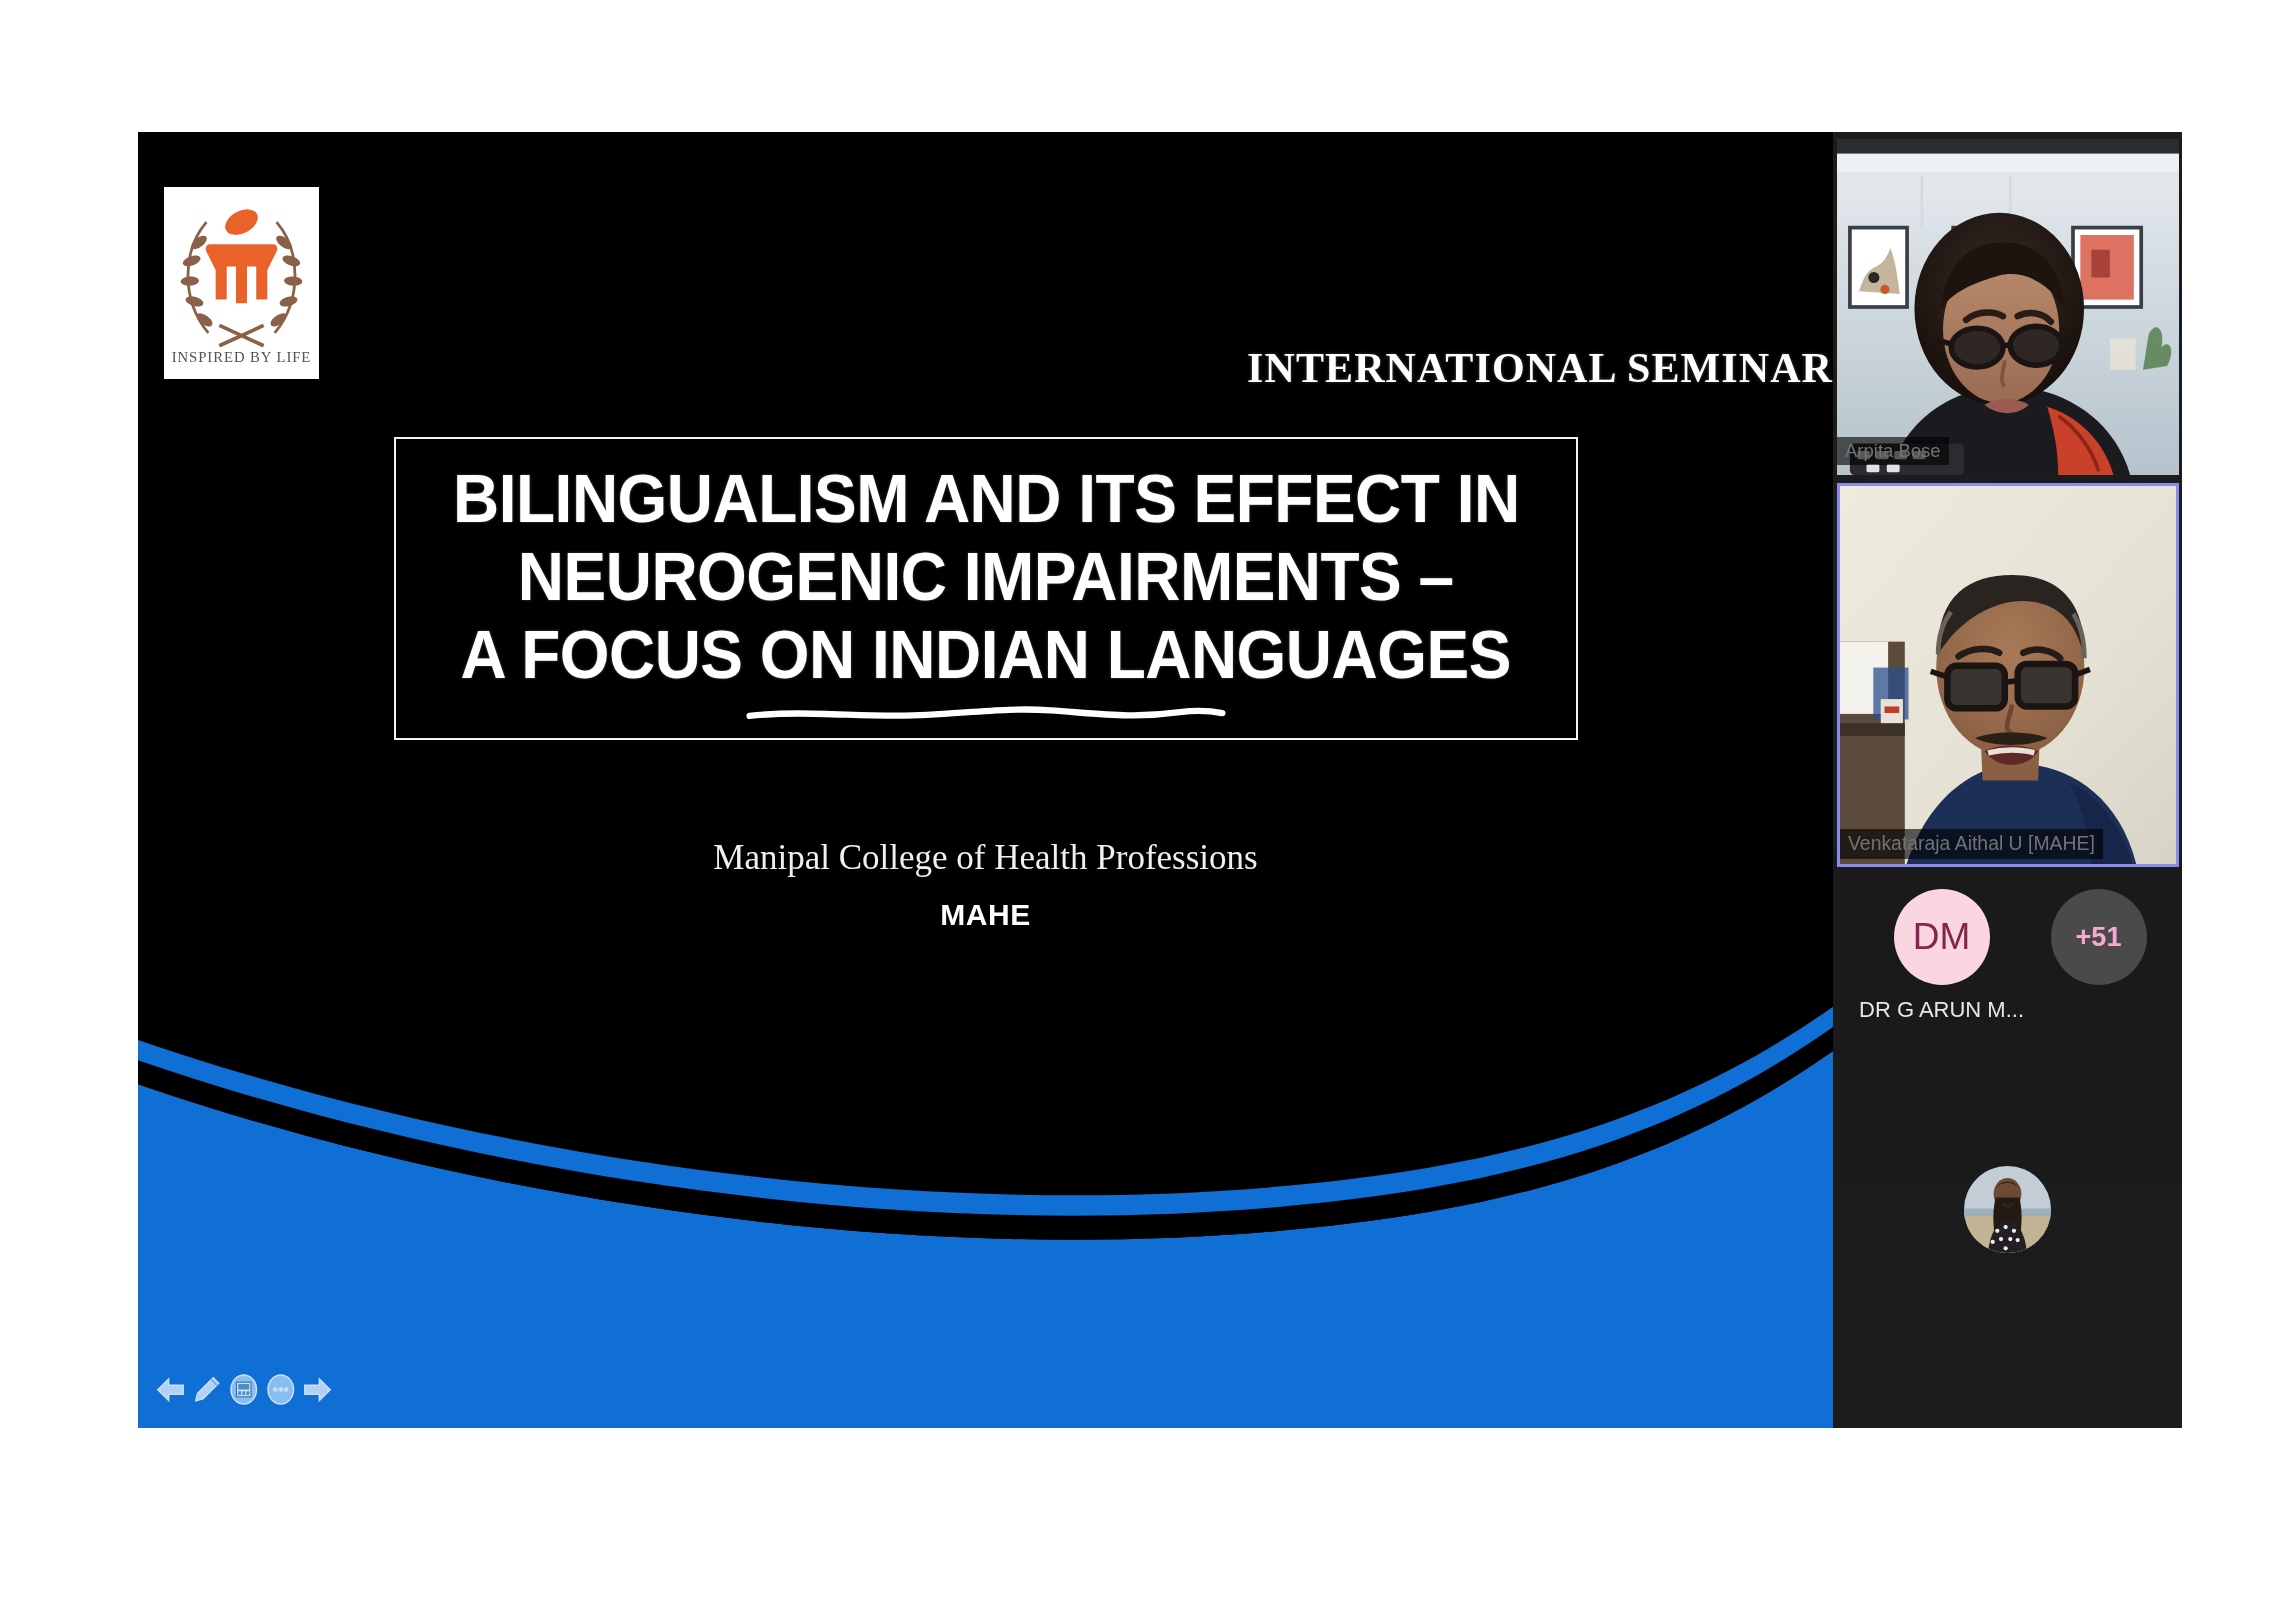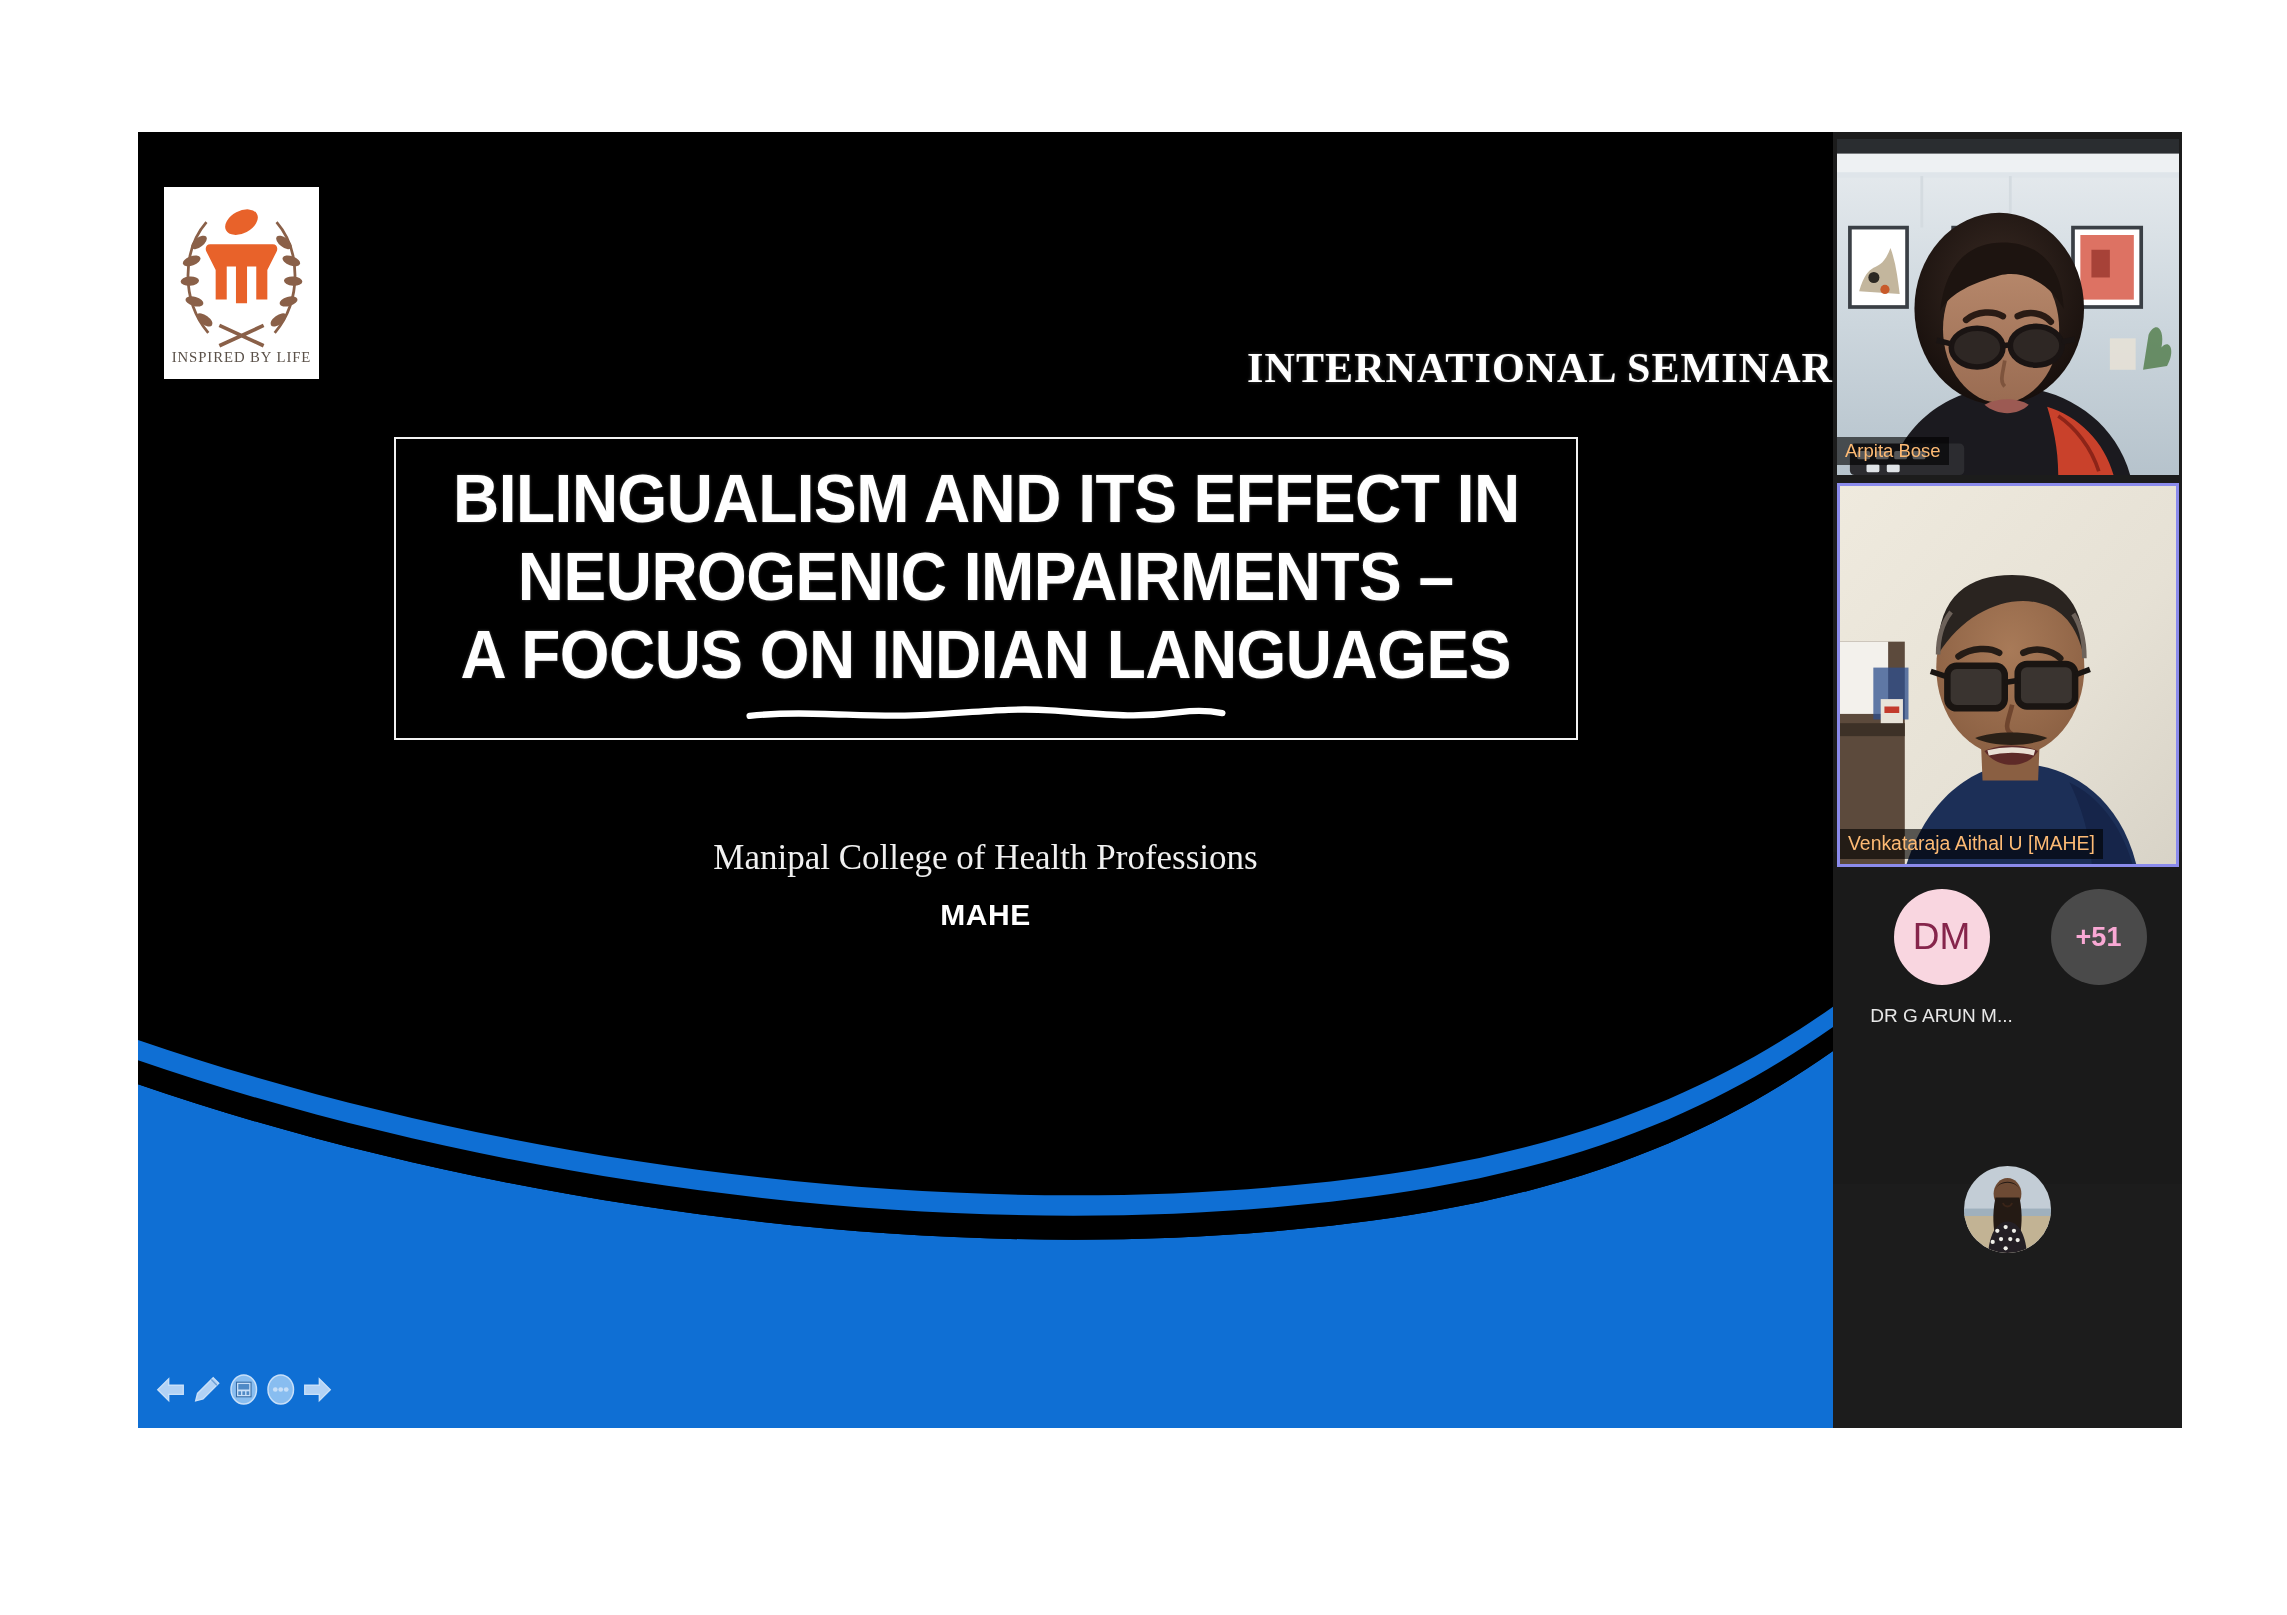--- a/index.html
+++ b/index.html
@@ -206,21 +206,21 @@
   .tile-video { position: absolute; left:0; top:0; width:100%; height:100%; }
   .tile-video svg { display:block; width:100%; height:100%; }
 
   .tile-name {
     position: absolute;
     left: 0;
     bottom: 9.2px;
     max-width: 97%;
     padding: 2.8px 8.3px 3.7px 8.3px;
     background: rgba(0,0,0,0.62);
-    color: #fdba74;
+    color: #737373;
     font-family: "Liberation Sans", sans-serif;
     font-size: 18.5px;
     font-weight: 500;
     white-space: nowrap;
     overflow: hidden;
     text-overflow: ellipsis;
   }
   .tile-venkat .tile-name { bottom: 5.5px; font-size: 19.4px; }
 
   
@@ -249,24 +249,24 @@
     align-items: center;
     justify-content: center;
     font-family: "Liberation Sans", sans-serif;
     font-size: 37px;
     font-weight: 500;
     user-select: none;
   }
   .avatar-initials { background: #f9d6e0; color: #86254b; }
   .avatar-overflow { background: #4a4a4a; color: #f9a8d4; font-size: 27px; font-weight: bold; }
   .avatar-label {
-    margin-top: 20px;
+    margin-top: 12px;
     color: #e8e8e8;
     font-family: "Liberation Sans", sans-serif;
-    font-size: 19px;
+    font-size: 22px;
     white-space: nowrap;
   }
   .avatar-label.hidden { visibility: hidden; }
 
   
   .bottom-avatar {
     position: absolute;
     left: 131px;
     top: 1034px;
     width: 87px;

